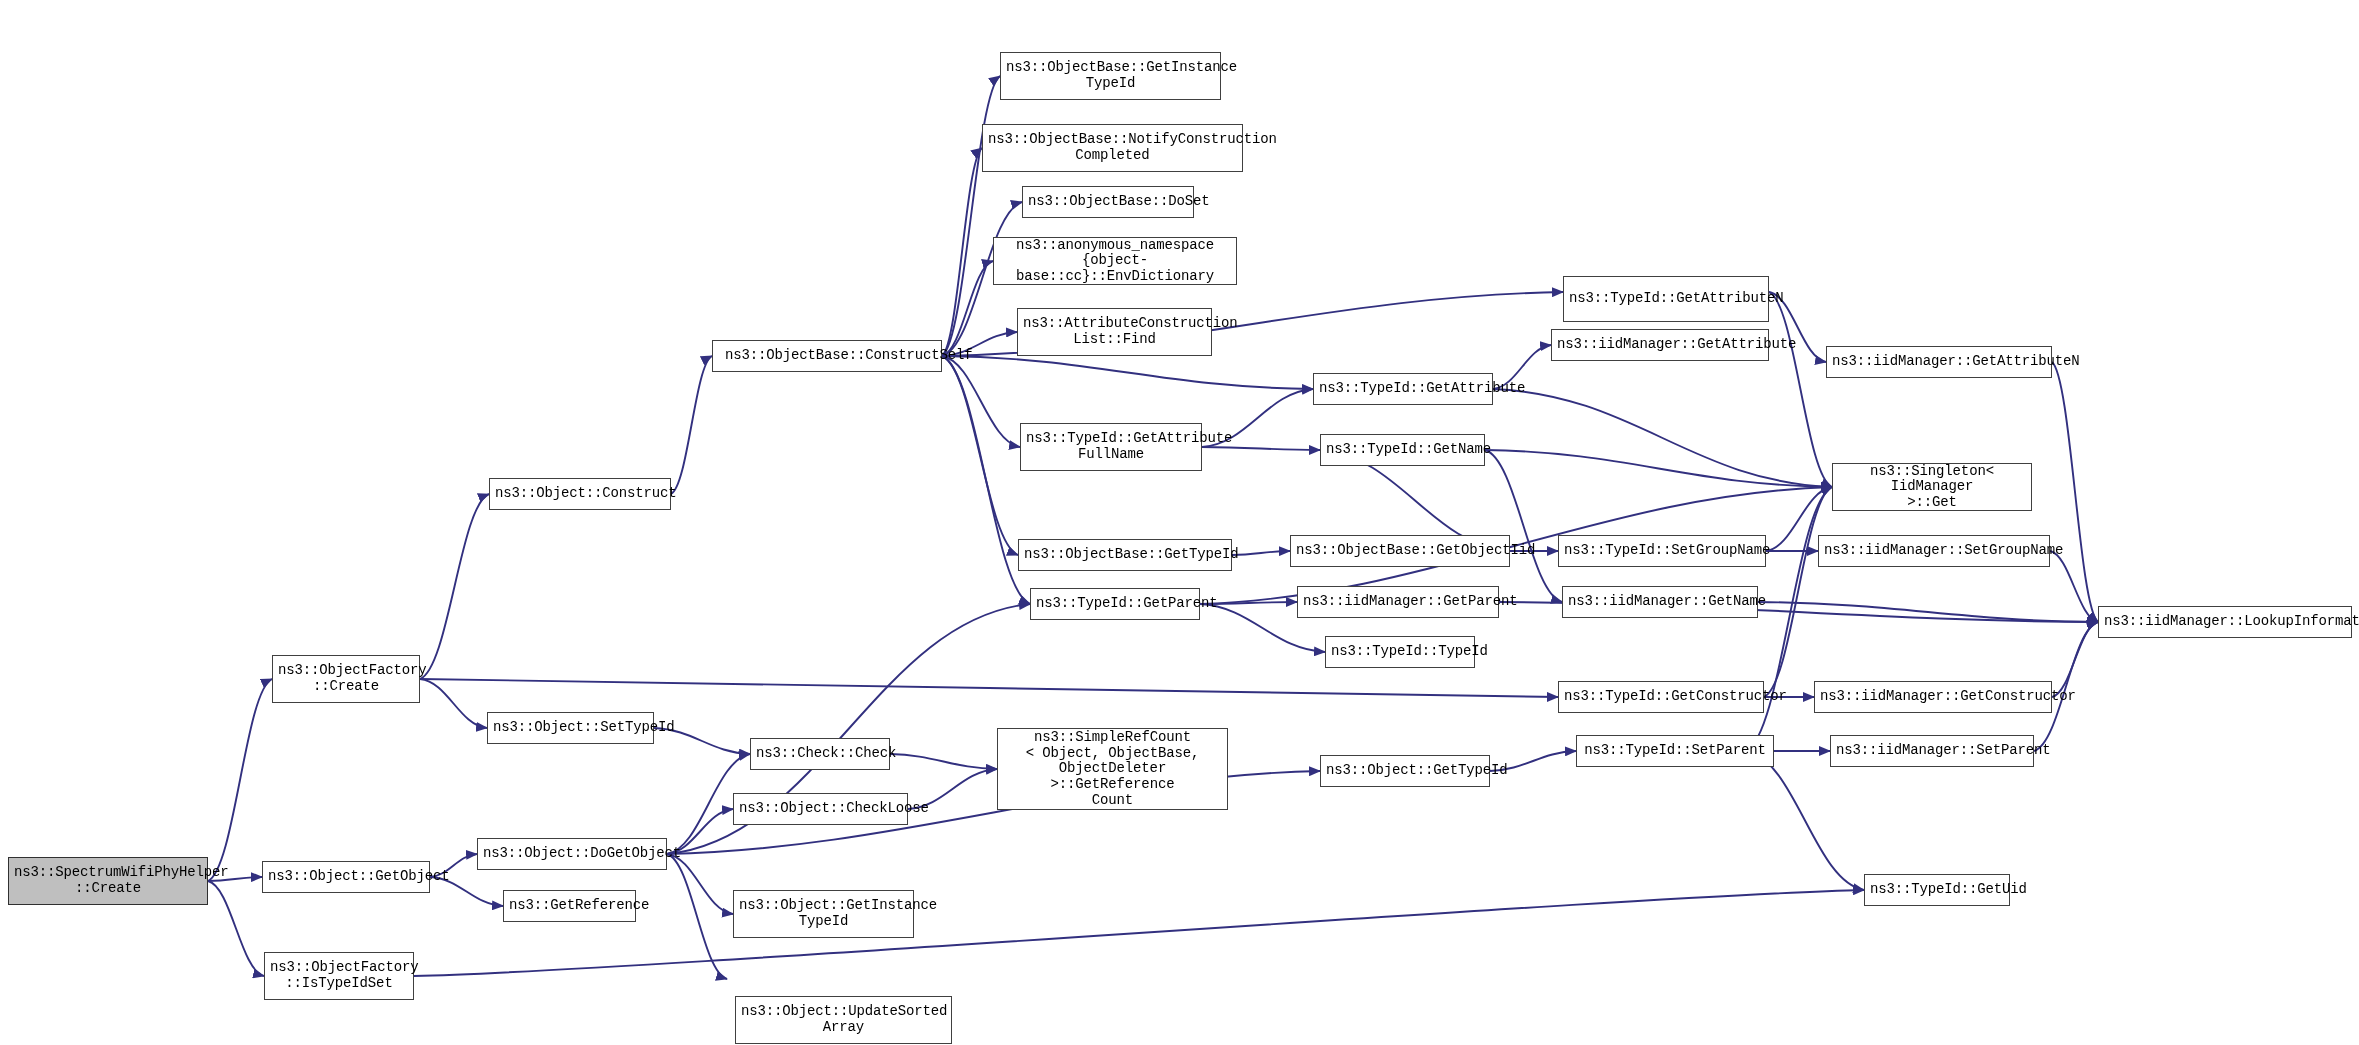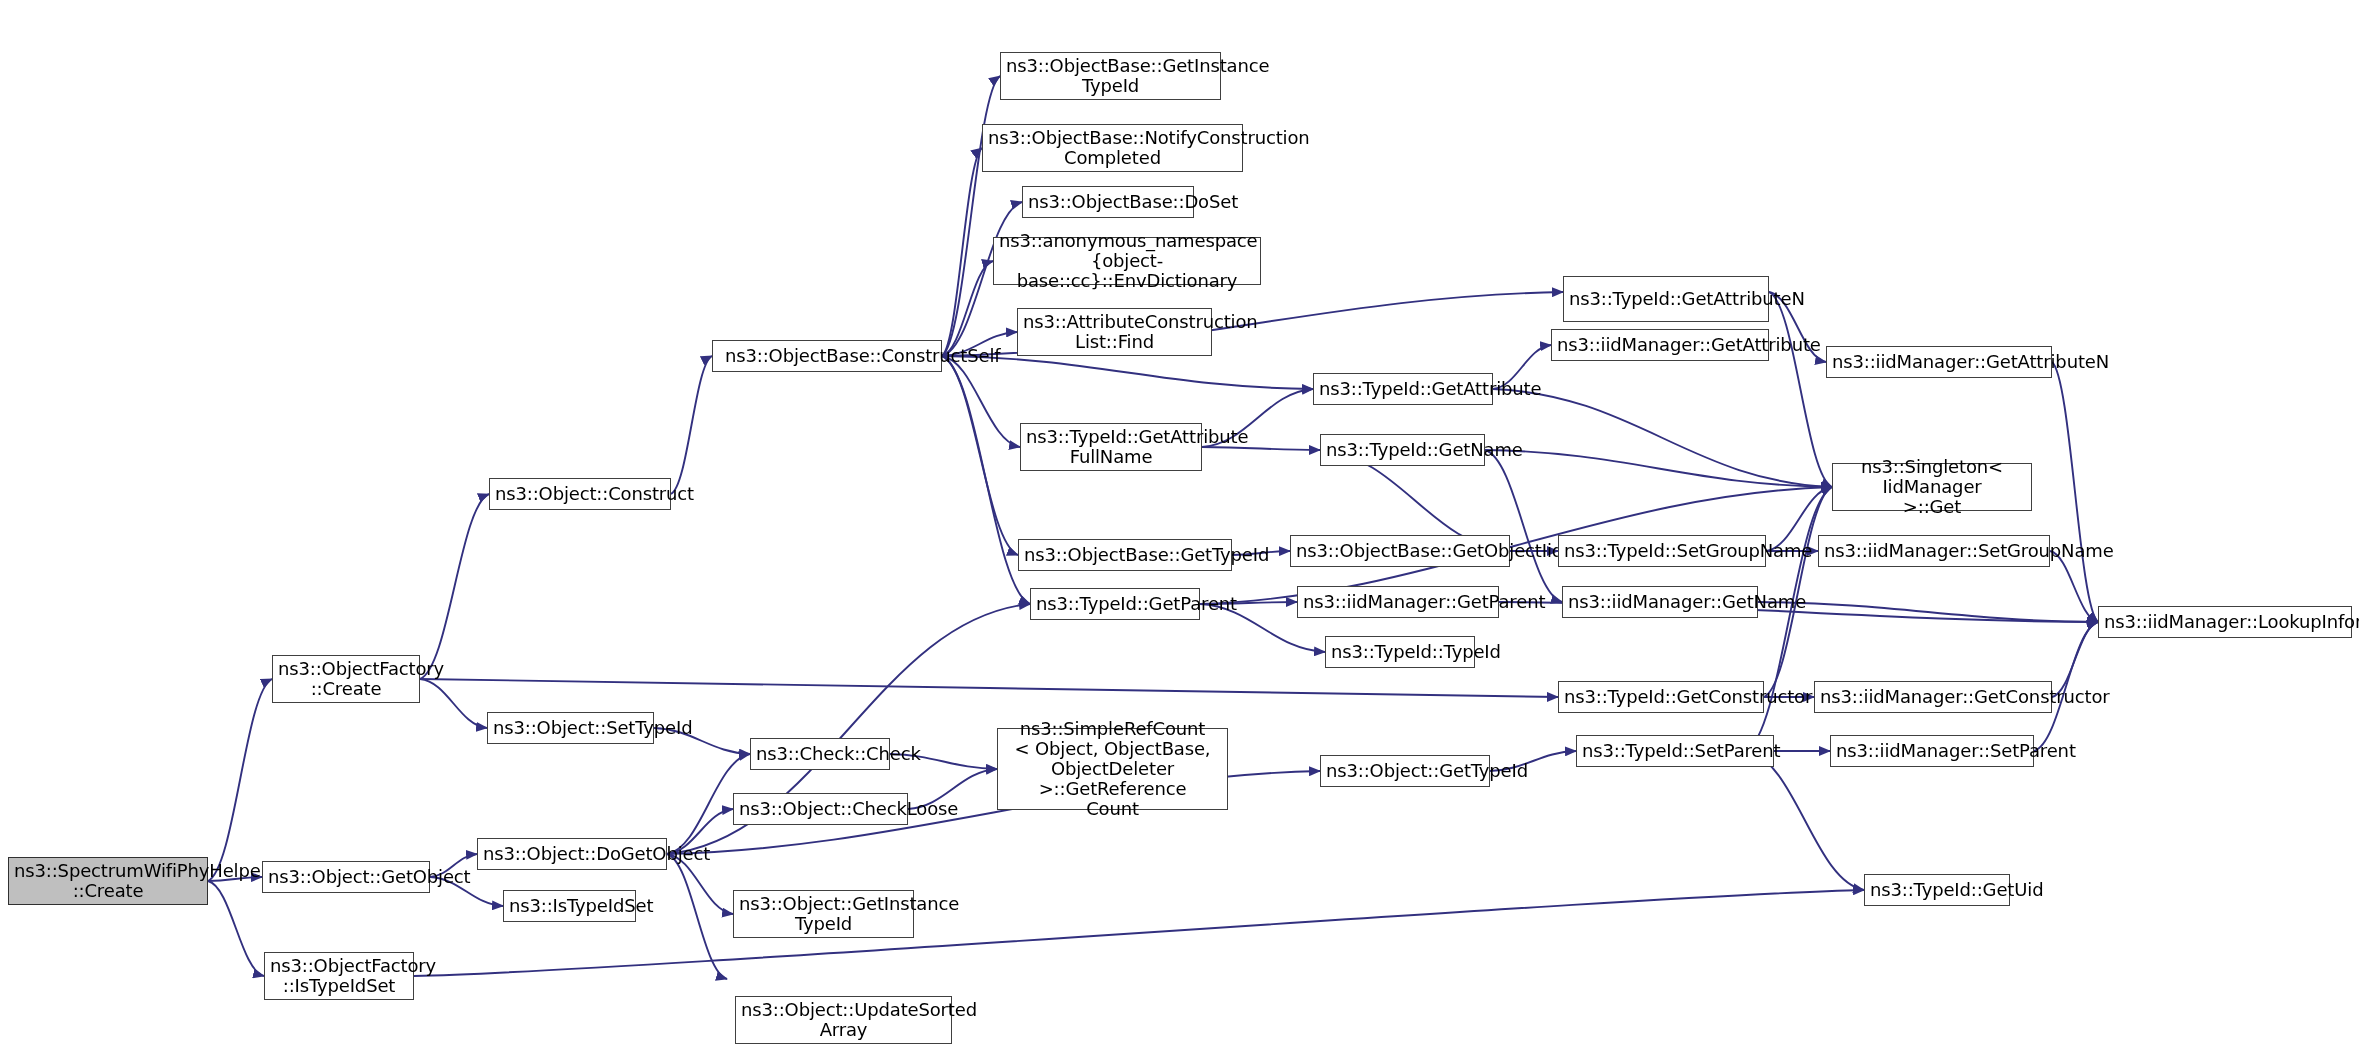--- a/index.html
+++ b/index.html
@@ -17,24 +17,25 @@
     position:absolute;
     box-sizing:border-box;
     border:1.6px solid #404040;
     background:#ffffff;
     color:#000000;
     display:flex;
     align-items:center;
     justify-content:center;
     text-align:center;
     line-height:1.12;
-    font-size:18px;
+    font-size:14px;
     letter-spacing:-0.15px;
     white-space:pre-line;
     padding:1px 5px;
+    font-family:Liberation Mono, monospace;
   }
   .node.root{
     background:#bfbfbf;
     border-color:#303030;
   }
   .node span{display:block;width:100%;}
 </style>
 </head>
 <body>
 
@@ -108,35 +109,35 @@
   <div id="nodes">
       <div class="node root" style="left: 8px; top: 857px; width: 200px; height: 48px;"><span>ns3::SpectrumWifiPhyHelper
 ::Create</span></div>
       <div class="node" style="left: 262px; top: 861px; width: 168px; height: 32px;"><span>ns3::Object::GetObject</span></div>
       <div class="node" style="left: 264px; top: 952px; width: 150px; height: 48px;"><span>ns3::ObjectFactory
 ::IsTypeIdSet</span></div>
       <div class="node" style="left: 272px; top: 655px; width: 148px; height: 48px;"><span>ns3::ObjectFactory
 ::Create</span></div>
       <div class="node" style="left: 487px; top: 712px; width: 167px; height: 32px;"><span>ns3::Object::SetTypeId</span></div>
       <div class="node" style="left: 477px; top: 838px; width: 190px; height: 32px;"><span>ns3::Object::DoGetObject</span></div>
-      <div class="node" style="left: 503px; top: 890px; width: 133px; height: 32px;"><span>ns3::IsTypeIdSet</span></div>
+      <div class="node" style="left: 503px; top: 890px; width: 133px; height: 32px;"><span>ns3::GetReference</span></div>
       <div class="node" style="left: 750px; top: 738px; width: 140px; height: 32px;"><span>ns3::Check::Check</span></div>
       <div class="node" style="left: 733px; top: 793px; width: 175px; height: 32px;"><span>ns3::Object::CheckLoose</span></div>
       <div class="node" style="left: 733px; top: 890px; width: 181px; height: 48px;"><span>ns3::Object::GetInstance
 TypeId</span></div>
       <div class="node" style="left: 735px; top: 955px; width: 217px; height: 48px; margin-top: 41px;"><span>ns3::Object::UpdateSorted
 Array</span></div>
       <div class="node" style="left: 489px; top: 478px; width: 182px; height: 32px;"><span>ns3::Object::Construct</span></div>
       <div class="node" style="left: 712px; top: 340px; width: 230px; height: 32px; padding-left: 12px;"><span>ns3::ObjectBase::ConstructSelf</span></div>
       <div class="node" style="left: 1000px; top: 52px; width: 221px; height: 48px;"><span>ns3::ObjectBase::GetInstance
 TypeId</span></div>
       <div class="node" style="left: 982px; top: 124px; width: 261px; height: 48px;"><span>ns3::ObjectBase::NotifyConstruction
 Completed</span></div>
       <div class="node" style="left: 1022px; top: 186px; width: 172px; height: 32px;"><span>ns3::ObjectBase::DoSet</span></div>
-      <div class="node" style="left: 993px; top: 237px; width: 268px; height: 48px;"><span>ns3::anonymous_namespace
+      <div class="node" style="left: 993px; top: 237px; width: 244px; height: 48px;"><span>ns3::anonymous_namespace
 {object-base::cc}::EnvDictionary</span></div>
       <div class="node" style="left: 1017px; top: 308px; width: 195px; height: 48px;"><span>ns3::AttributeConstruction
 List::Find</span></div>
       <div class="node" style="left: 1020px; top: 423px; width: 182px; height: 48px;"><span>ns3::TypeId::GetAttribute
 FullName</span></div>
       <div class="node" style="left: 1018px; top: 539px; width: 214px; height: 32px;"><span>ns3::ObjectBase::GetTypeId</span></div>
       <div class="node" style="left: 1030px; top: 588px; width: 170px; height: 32px;"><span>ns3::TypeId::GetParent</span></div>
       <div class="node" style="left: 997px; top: 728px; width: 231px; height: 82px;"><span>ns3::SimpleRefCount
 &lt; Object, ObjectBase,
 ObjectDeleter &gt;::GetReference

